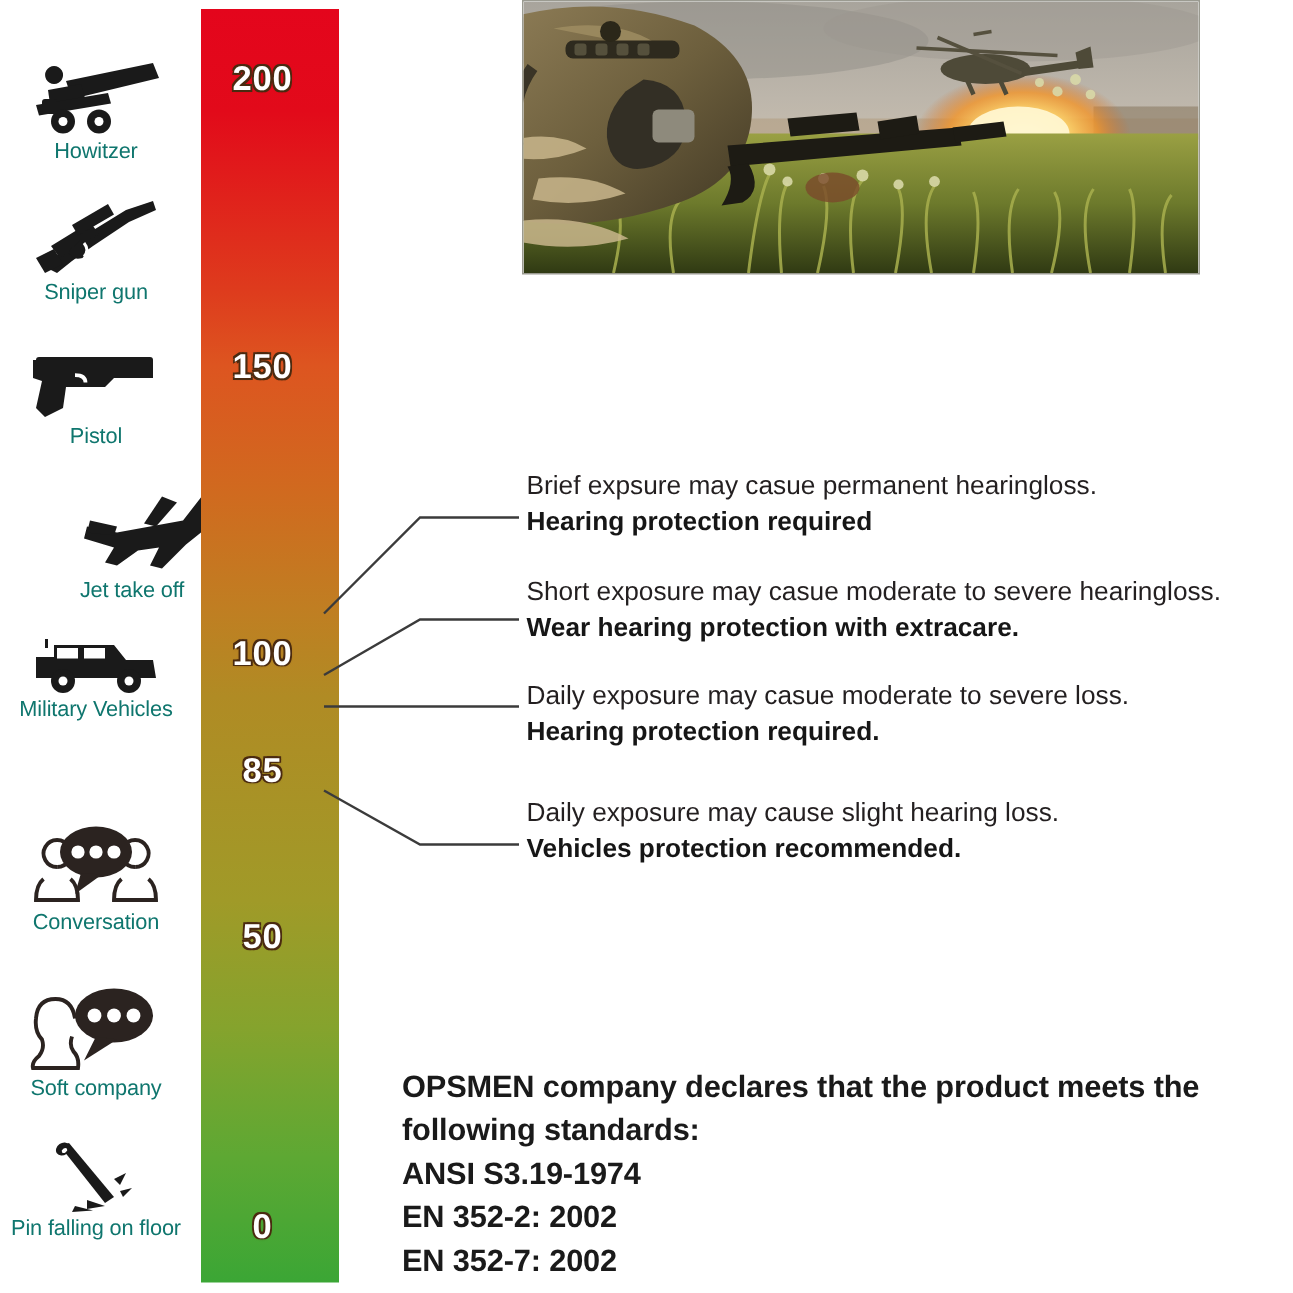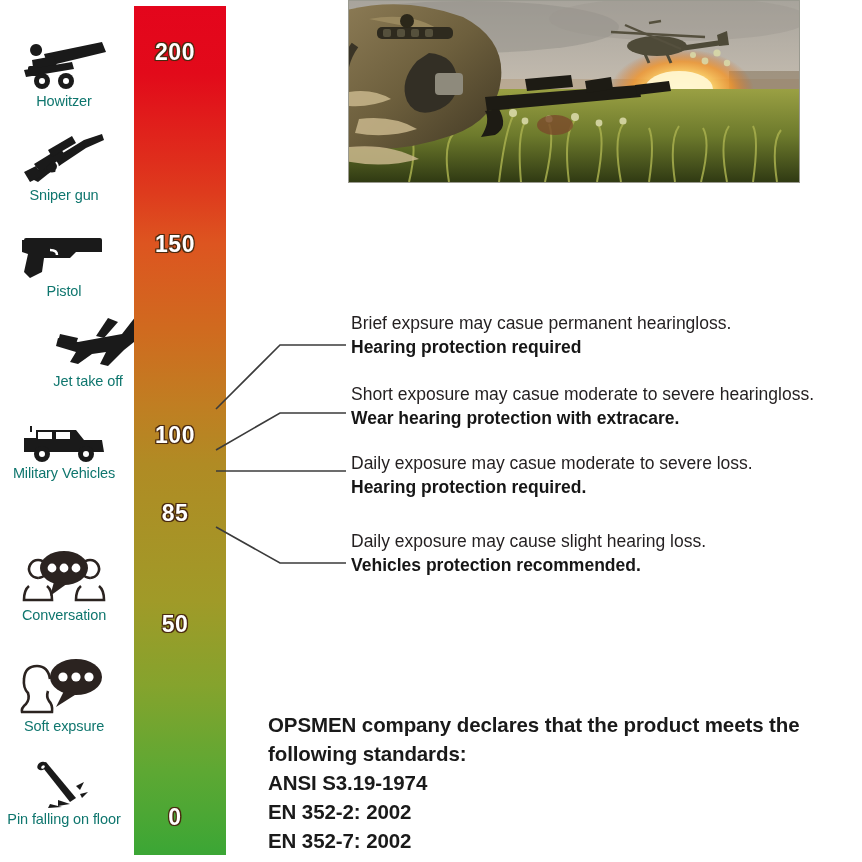--- a/index.html
+++ b/index.html
@@ -202,21 +202,21 @@
           <g fill="#1a1a1a">
             <path d="M8 12 L88 12 L88 24 L62 24 L56 30 L30 30 L28 44 L16 50 L10 44 L14 26 L8 24 Z"></path>
             <rect x="10" y="10" width="78" height="6" rx="2"></rect>
           </g>
           <path d="M36 22 q7 0 7 5" fill="none" stroke="#ffffff" stroke-width="2.5"></path>
         </svg>
       </span>
       <span class="source-label">Pistol</span>
     </div>
 
-    <div class="source-item" id="src-3" style="top: 312px; padding-left: 48px;">
+    <div class="source-item" id="src-3" style="top: 325px; padding-left: 48px;">
       <span class="source-icon">
         <svg width="100" height="60" viewBox="0 0 100 60">
           <g fill="#1a1a1a">
             <path d="M88 4 L74 22 L30 30 L10 26 L8 34 L28 40 L22 50 L30 52 L44 42 L58 40 L52 52 L60 54 L76 38 L86 30 Z"></path>
             <path d="M60 6 L70 10 L56 26 L48 24 Z"></path>
             <path d="M12 22 L30 26 L28 32 L10 30 Z"></path>
           </g>
         </svg>
       </span>
       <span class="source-label">Jet take off</span>
@@ -269,21 +269,21 @@
           </g>
           <ellipse cx="62" cy="22" rx="26" ry="18" fill="#2b2320"></ellipse>
           <path d="M50 36 L42 52 L64 38 Z" fill="#2b2320"></path>
           <g fill="#ffffff">
             <circle cx="49" cy="22" r="4.6"></circle>
             <circle cx="62" cy="22" r="4.6"></circle>
             <circle cx="75" cy="22" r="4.6"></circle>
           </g>
         </svg>
       </span>
-      <span class="source-label">Soft expsure</span>
+      <span class="source-label">Soft company</span>
     </div>
 
     <div class="source-item" id="src-7" style="top: 760px;">
       <span class="source-icon">
         <svg width="100" height="50" viewBox="0 0 100 50">
           <g fill="#1a1a1a">
             <path d="M26 4 L32 2 L62 38 L56 42 Z"></path>
             <ellipse cx="28" cy="6" rx="5" ry="4" transform="rotate(-35 28 6)"></ellipse>
             <ellipse cx="29" cy="7" rx="2" ry="1.4" transform="rotate(-35 29 7)" fill="#ffffff"></ellipse>
             <path d="M44 40 L56 44 L44 46 Z"></path>

